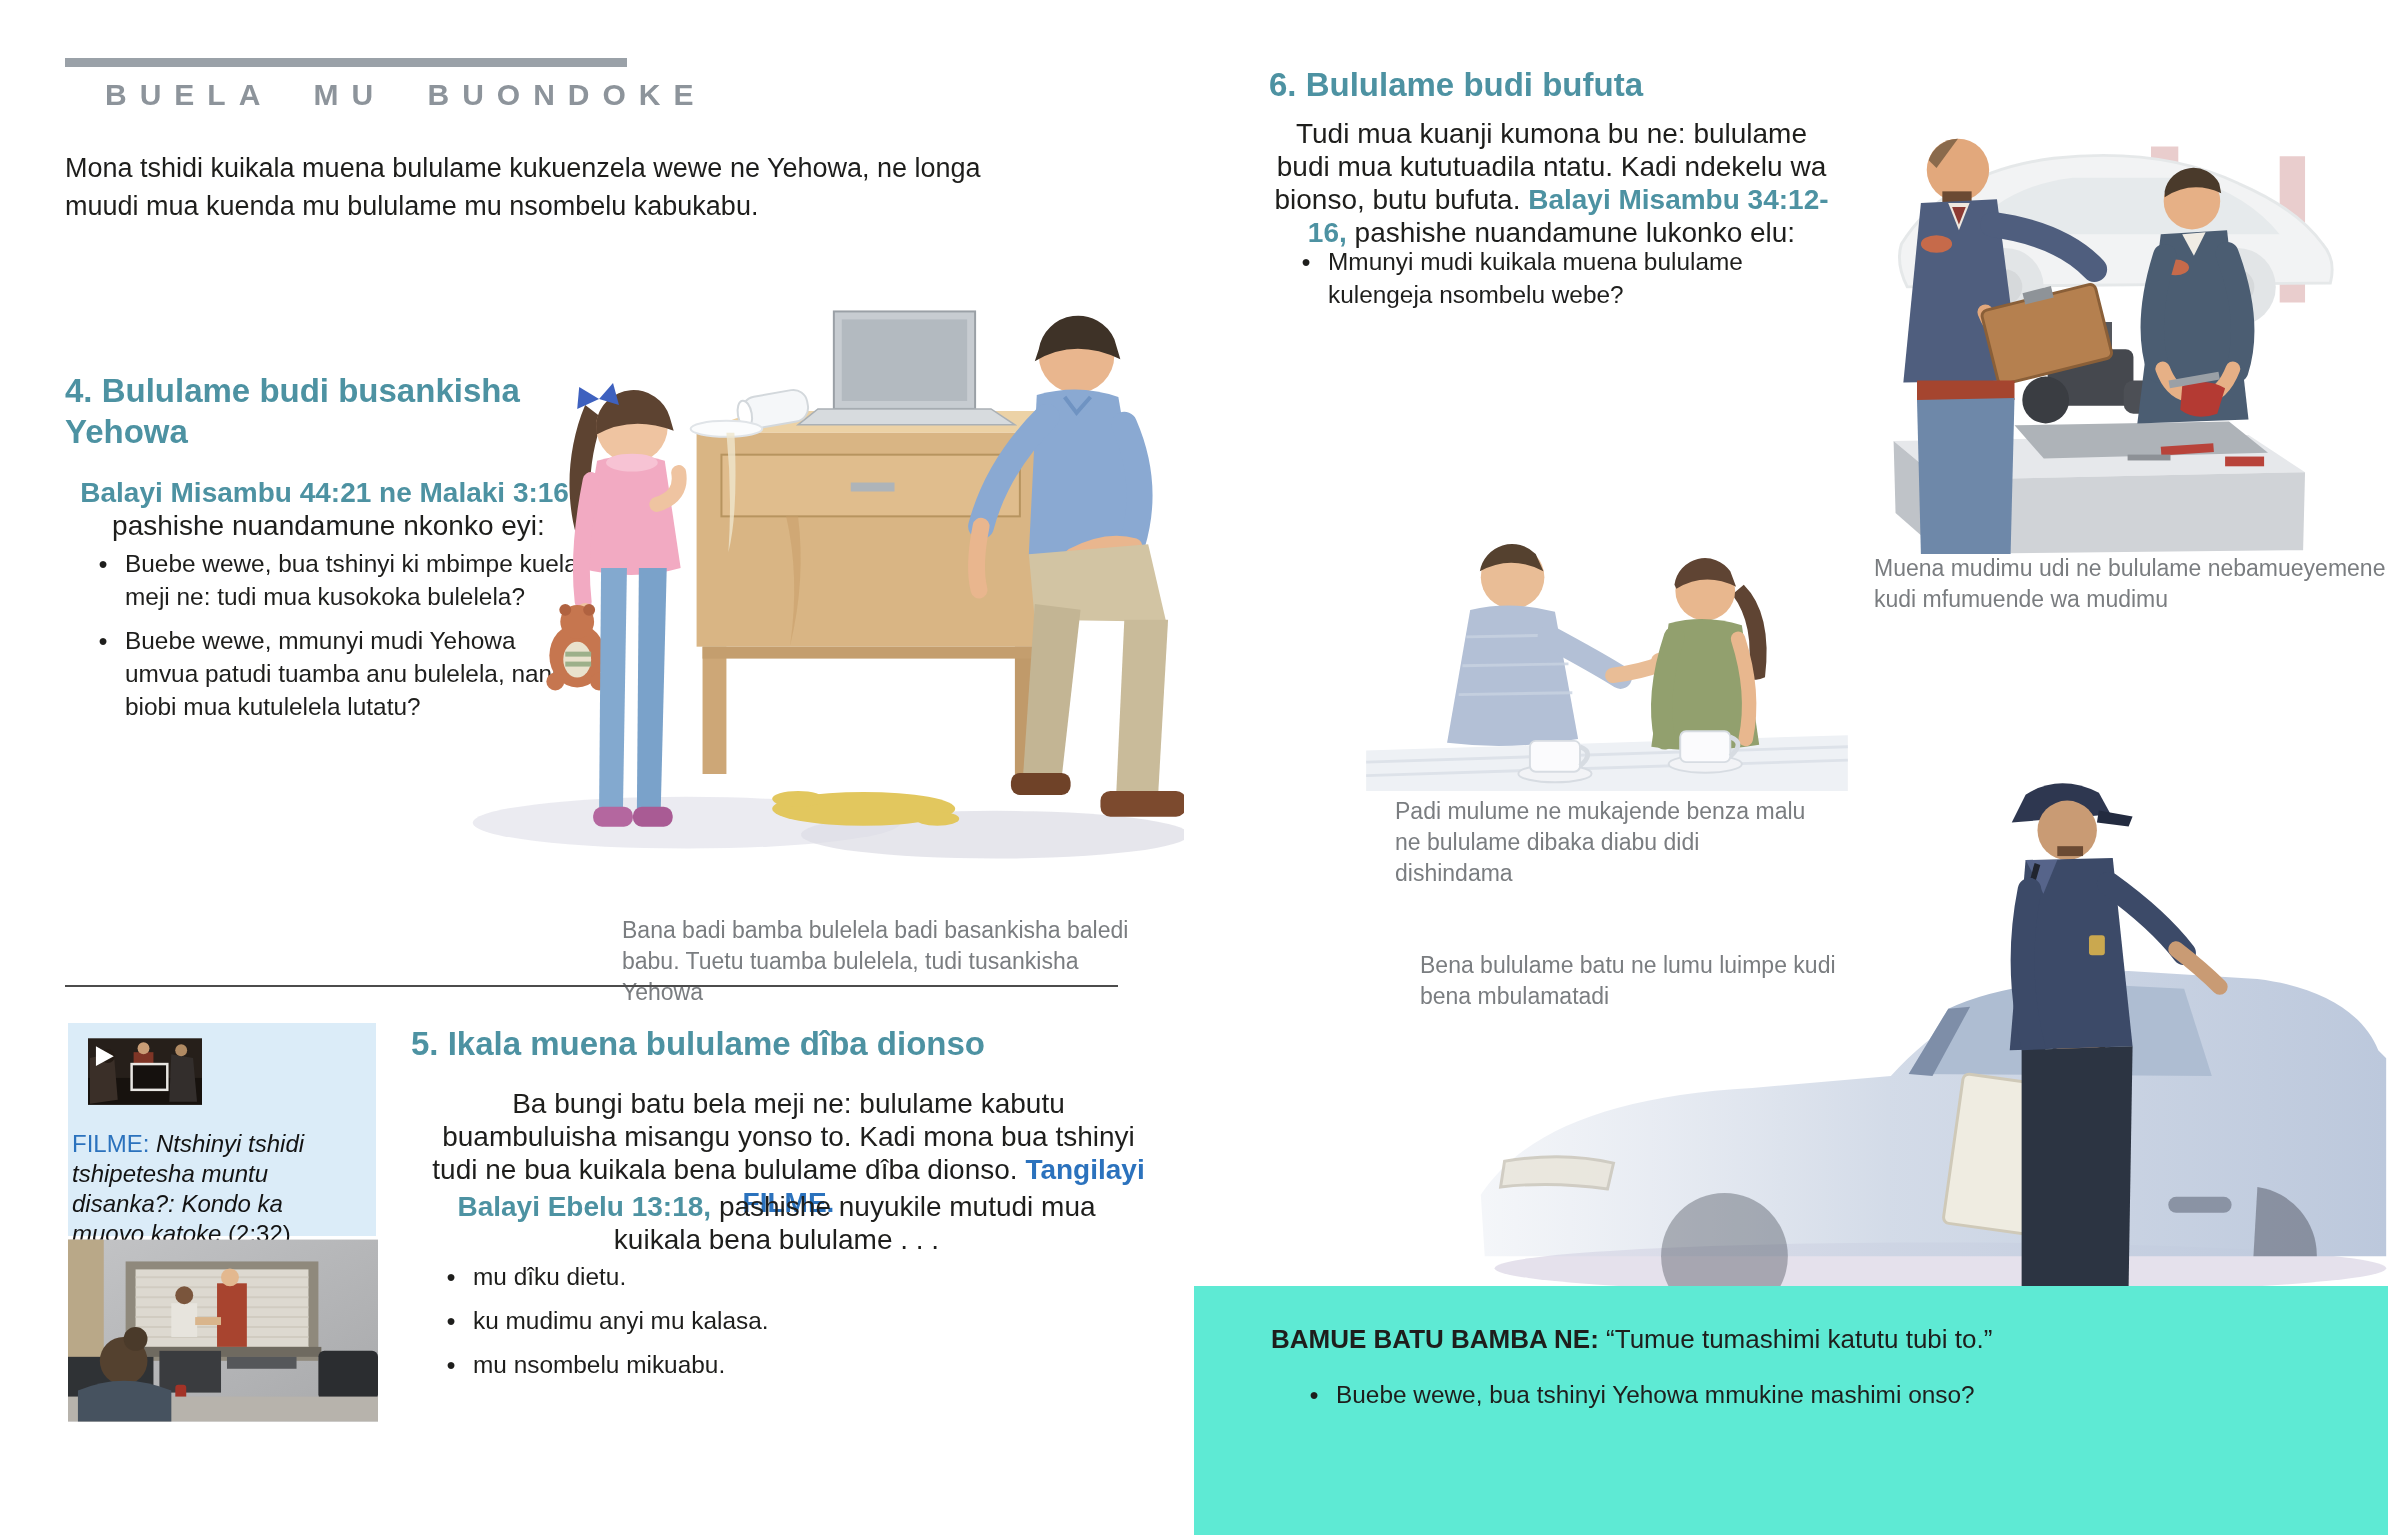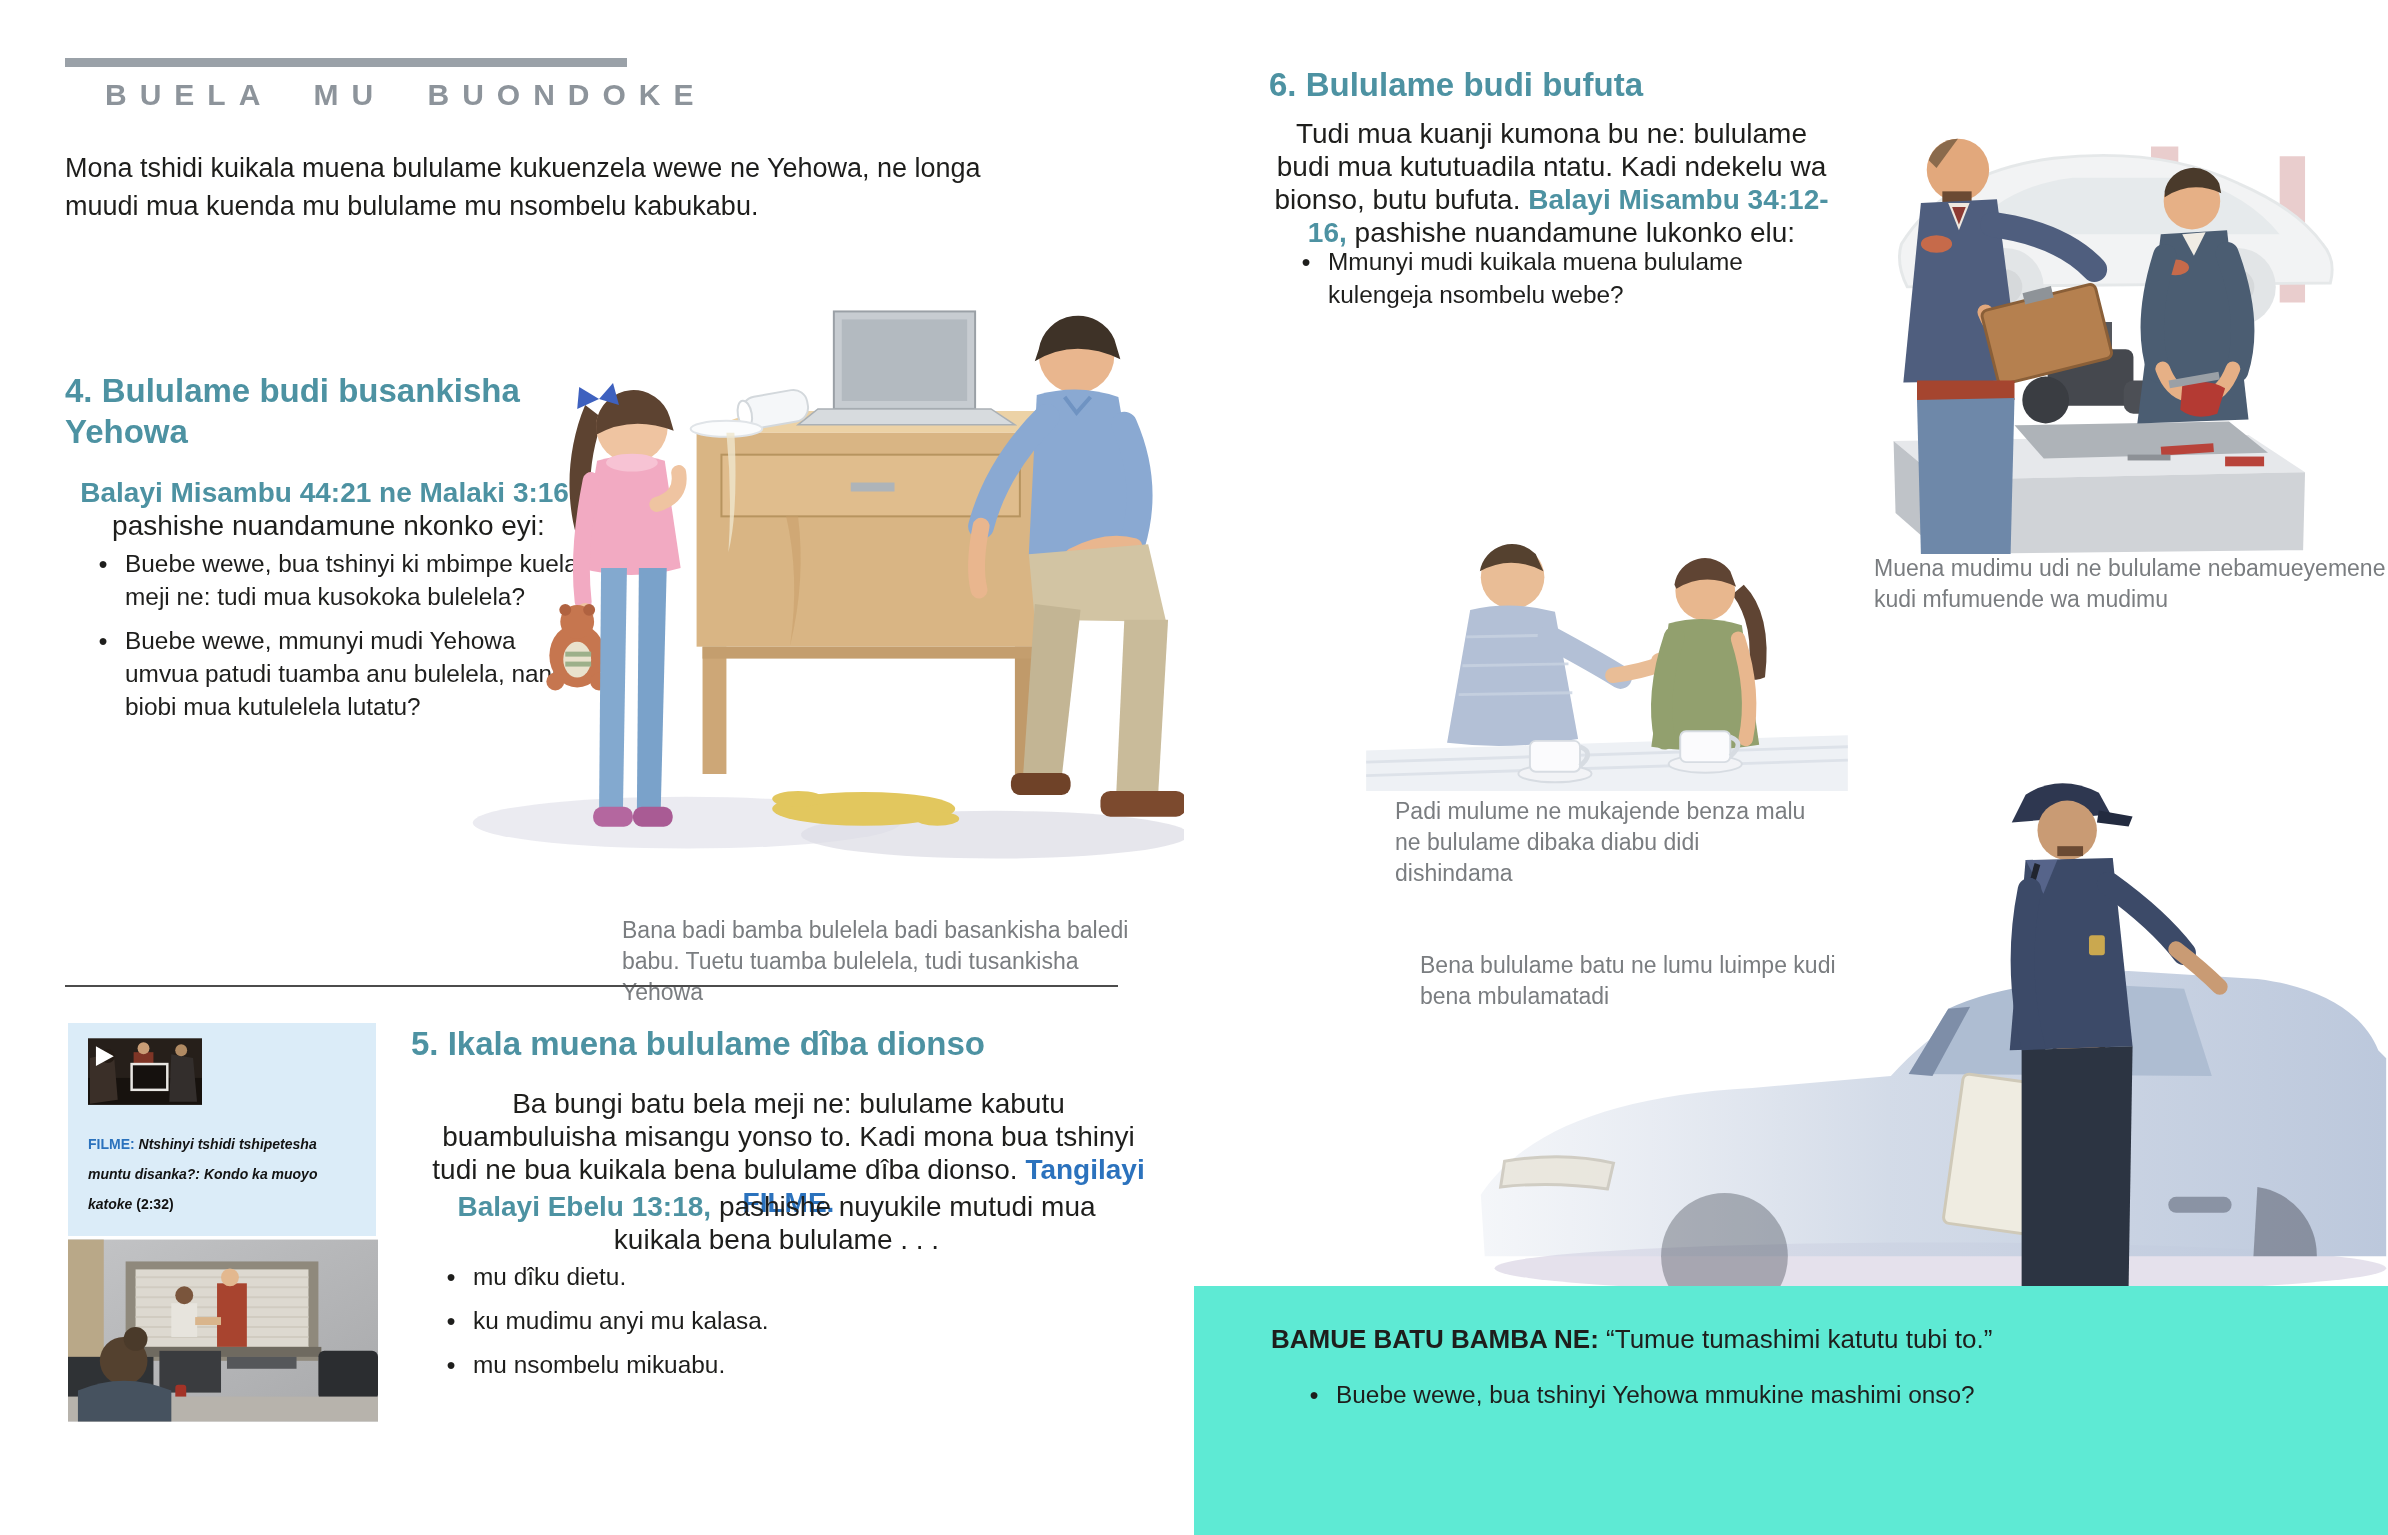--- a/index.html
+++ b/index.html
@@ -21,22 +21,22 @@
   .brow { display:flex; gap:14px; margin-bottom:11px; }
   .bl { flex:0 0 16px; font-size:16px; line-height:33px; color:#1e1e1c; text-align:center; }
   .btxt { font-size:24.4px; line-height:33px; }
 
   .caption { color:#7a7d80; font-size:23px; line-height:31px; }
 
   .divider { height:2px; background:#4c4c4c; }
 
   .filme-box { background:#dbecf8; }
   .thumb { position:absolute; left:20px; top:15px; width:114px; height:67px; overflow:hidden; }
-  .filme-text { position:absolute; left:20px; top:106px; width:271px;
-                font-size:14px; line-height:30px; font-weight:bold; font-style:italic; color:#131313; }
+  .filme-text { position:absolute; left:4px; top:106px; width:271px;
+                font-size:24px; line-height:30px; font-weight:normal; font-style:italic; color:#131313; }
   .filme-label { color:#2b72bd; font-style:normal; }
   .filme-dur { font-style:normal; }
 
   .review-box { background:#5eead4; }
   .review-lead { font-size:26px; line-height:34px; }
   .review-lead b { font-weight:bold; }
   .rq { font-weight:normal; }
 
   svg { display:block; }
 </style>

